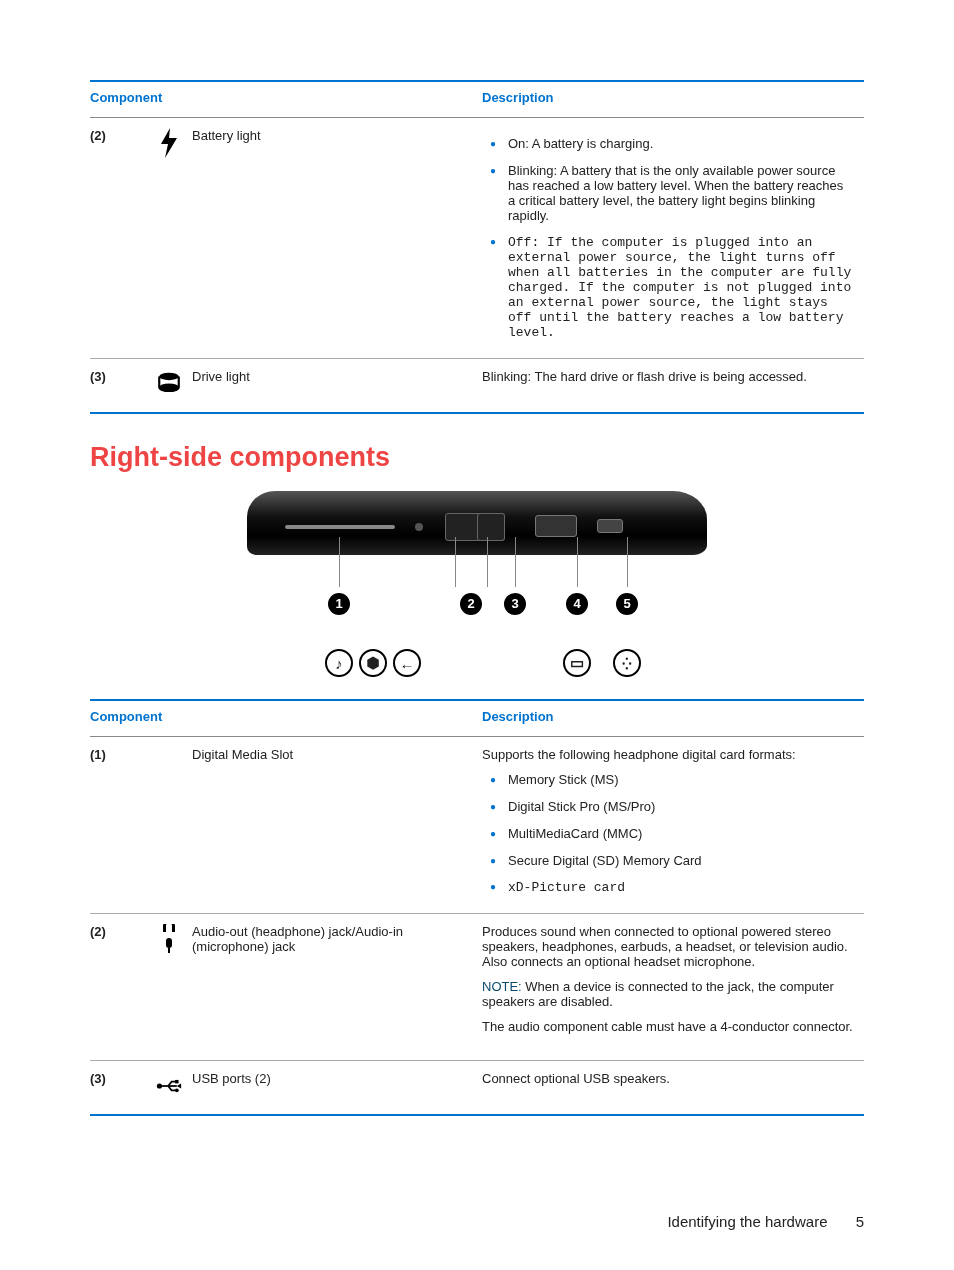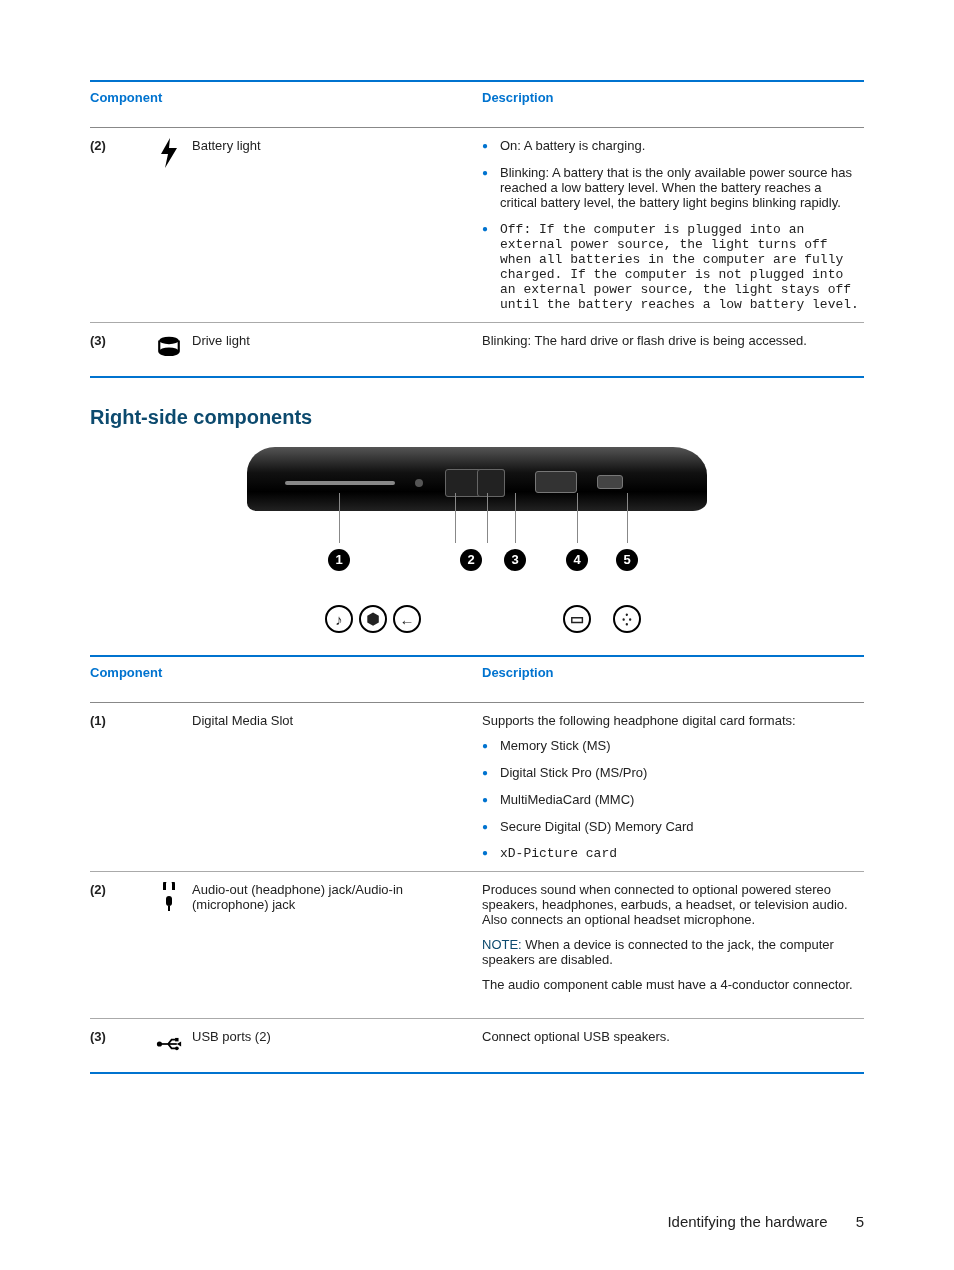--- a/index.html
+++ b/index.html
@@ -18,41 +18,41 @@
   }
   table.comp-table {
     width: 100%;
     border-collapse: collapse;
     font-size: 13px;
   }
   table.comp-table > thead > tr > th {
     text-align: left;
     font-weight: bold;
     color: #0073cf;
-    padding: 8px 4px 22px 0;
+    padding: 8px 4px 12px 0;
     border-top: 2px solid #0073cf;
     border-bottom: 1px solid #888;
     font-size: 13px;
   }
   table.comp-table > tbody > tr > td {
     vertical-align: top;
     padding: 10px 4px 10px 0;
     border-bottom: 1px solid #aaa;
   }
   table.comp-table > tbody > tr:last-child > td {
     border-bottom: 2px solid #0073cf;
   }
   .col-num { width: 60px; font-weight: bold; }
   .col-icon { width: 42px; text-align:center; }
   .col-name { width: 290px; }
   .col-desc { }
   ul.bullets {
     list-style: none;
     padding: 0;
-    margin: 0;
+    margin: 8px;
   }
   ul.bullets li {
     position: relative;
     padding-left: 18px;
     margin-bottom: 12px;
   }
   ul.bullets li:last-child { margin-bottom: 0; font-family: Liberation Mono, monospace; }
   ul.bullets li::before {
     content: "●";
     color: #0073cf;
@@ -60,22 +60,22 @@
     left: 0;
     top: 0;
     font-size: 10px;
     line-height: 16px;
   }
   .note-label {
     color: #0c4a6e;
     font-weight: normal;
   }
   h2.section-heading {
-    color: #0c4a6e;
-    font-size: 20px;
+    color: #ef4444;
+    font-size: 27px;
     font-weight: bold;
     margin: 28px 0 18px 0;
   }
   .figure {
     width: 480px;
     margin: 0 auto 18px auto;
   }
   .laptop-side {
     width: 460px;
     height: 64px;

